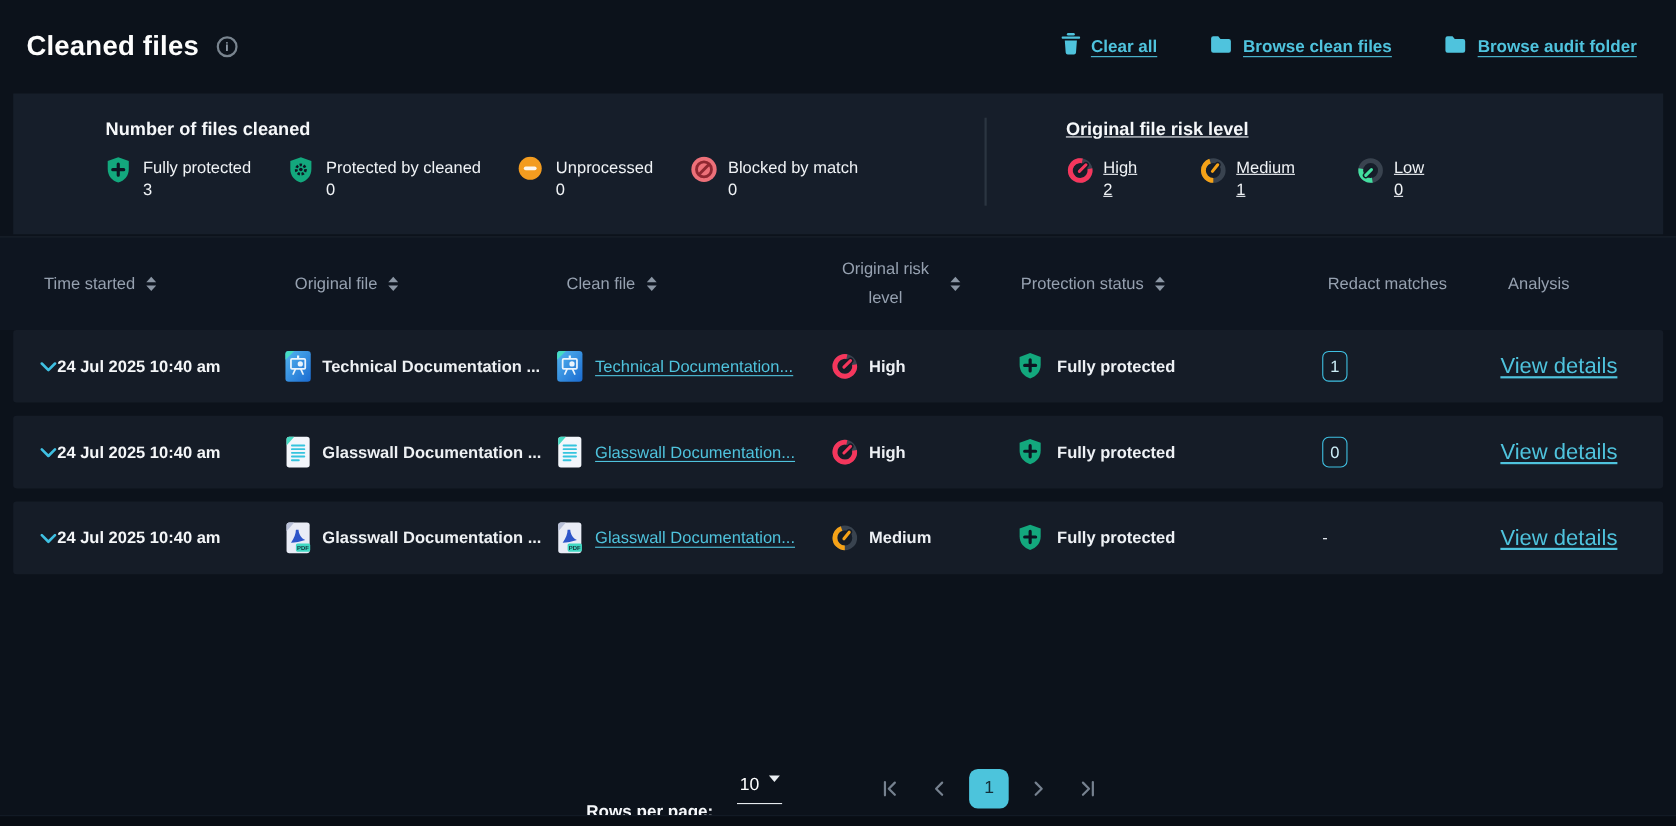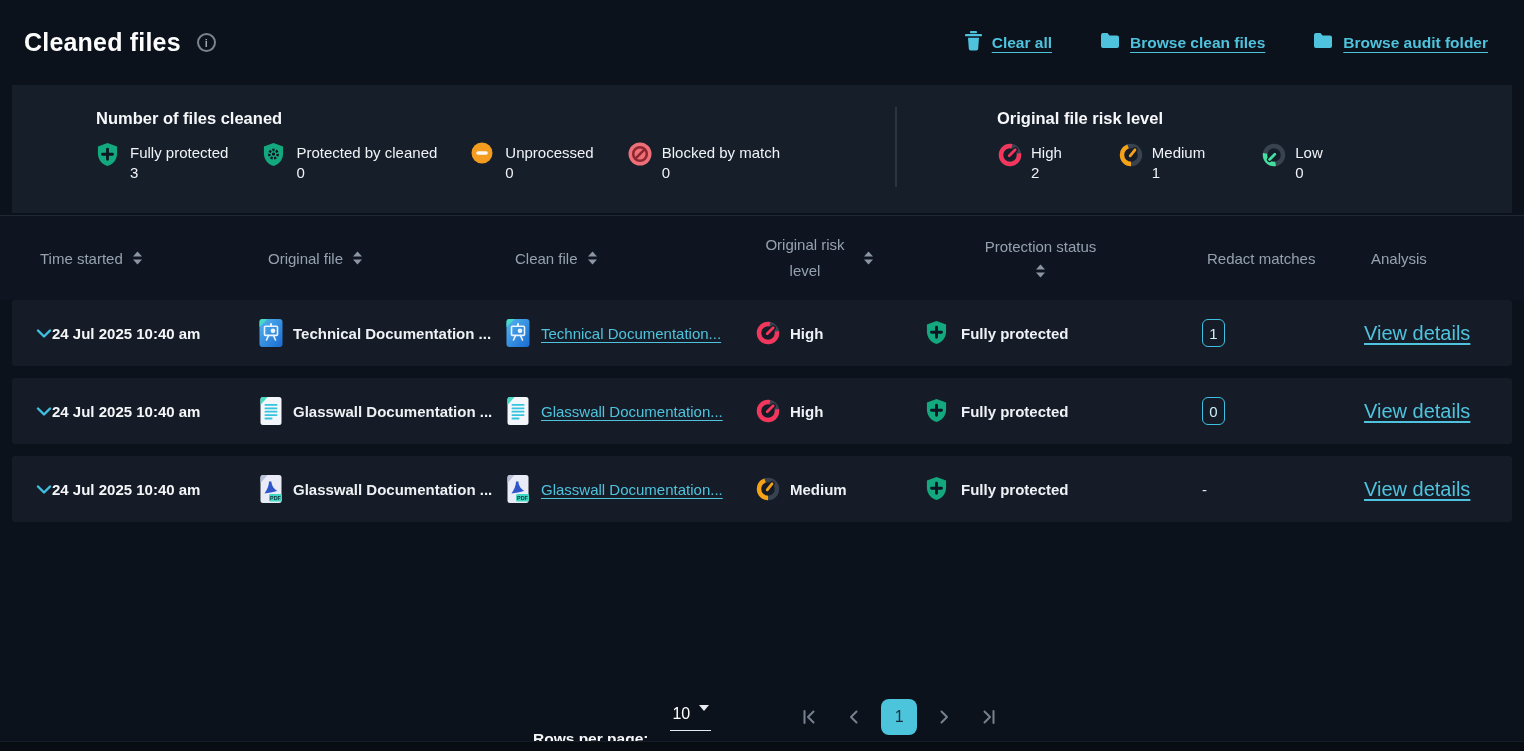--- a/index.html
+++ b/index.html
@@ -14,41 +14,41 @@
   .info-icon { width:19px; height:19px; border:2px solid #79848f; border-radius:50%; display:flex; align-items:center; justify-content:center; color:#99a4b1; font-size:11px; font-weight:700; cursor:pointer; }
   .info-icon::before { content:"i"; }
   .top-actions { display:flex; align-items:center; gap:48px; }
   .top-link { display:flex; align-items:center; gap:10px; color:#4fc3dd; font-size:15.5px; font-weight:600; text-decoration:none; cursor:pointer; }
   .top-link .lbl { text-decoration:underline; text-underline-offset:4px; }
 
   
   .summary { position:relative; margin:0 12px; height:128px; background:#161e2a; }
   .summary h2 { font-size:16.5px; font-weight:700; color:#f6f8fa; }
   .sum-left { position:absolute; left:84px; top:24px; }
-  .sum-right { position:absolute; left:985px; top:24px; }
+  .sum-right { position:absolute; left:957px; top:24px;text-decoration:underline; }
   .stats { display:flex; margin-top:15px; }
   .stat { display:flex; align-items:flex-start; gap:8px; margin-right:34px; }
   .stat.risk { margin-right:56px; }
   .sicon { display:block; width:26px; height:26px; flex:none; margin-top:-1px; }
   .stxt { display:flex; flex-direction:column; }
   .slabel { font-size:15px; color:#f0f3f6; line-height:19px; }
   .svalue { font-size:15px; color:#f0f3f6; line-height:19px; margin-top:1px; }
   .vdivider { position:absolute; left:883px; top:22px; width:2px; height:80px; background:#2b3541; }
   .rule { height:1px; background:#1e2733; margin-top:2px; }
 
   
   .tgrid { display:grid; grid-template-columns:238px 248px 245px 132px 270px 165px 1fr; align-items:center; }
   .thead { height:84px; padding:0 20px; background:#0e1520; color:#96a1b0; font-size:15px; }
   .th { display:flex; align-items:center; gap:9px; }
   .th.c1 { padding-left:20px; }
   .th.c2 { padding-left:10px; }
   .th.c3 { padding-left:9px; }
   .th.c4 { justify-content:center; gap:13px; }
   .th.c4 .lbl { width:90px; text-align:center; line-height:26px; }
-  .th.c5 { padding-left:45px;flex-direction:column; }
+  .th.c5 { padding-left:45px; }
   .th.c6 { padding-left:54px; }
   .th.c7 { padding-left:53px; }
   .sort-icon { display:flex; cursor:pointer; }
 
   .trow { height:66px; margin:0 12px 12px; background:#151c27; border-radius:3px; }
   .cell { display:flex; align-items:center; }
   .cell.c1 { padding-left:24px; gap:0; font-size:15px; font-weight:600; color:#f4f6f8; }
   .chev { display:flex; cursor:pointer; margin-top:2px; }
   .cell.c2 { padding-left:8px; gap:9px; font-size:15px; font-weight:600; color:#eef1f4; }
   .cell.c3 { padding-left:7px; gap:10px; font-size:15px; }

